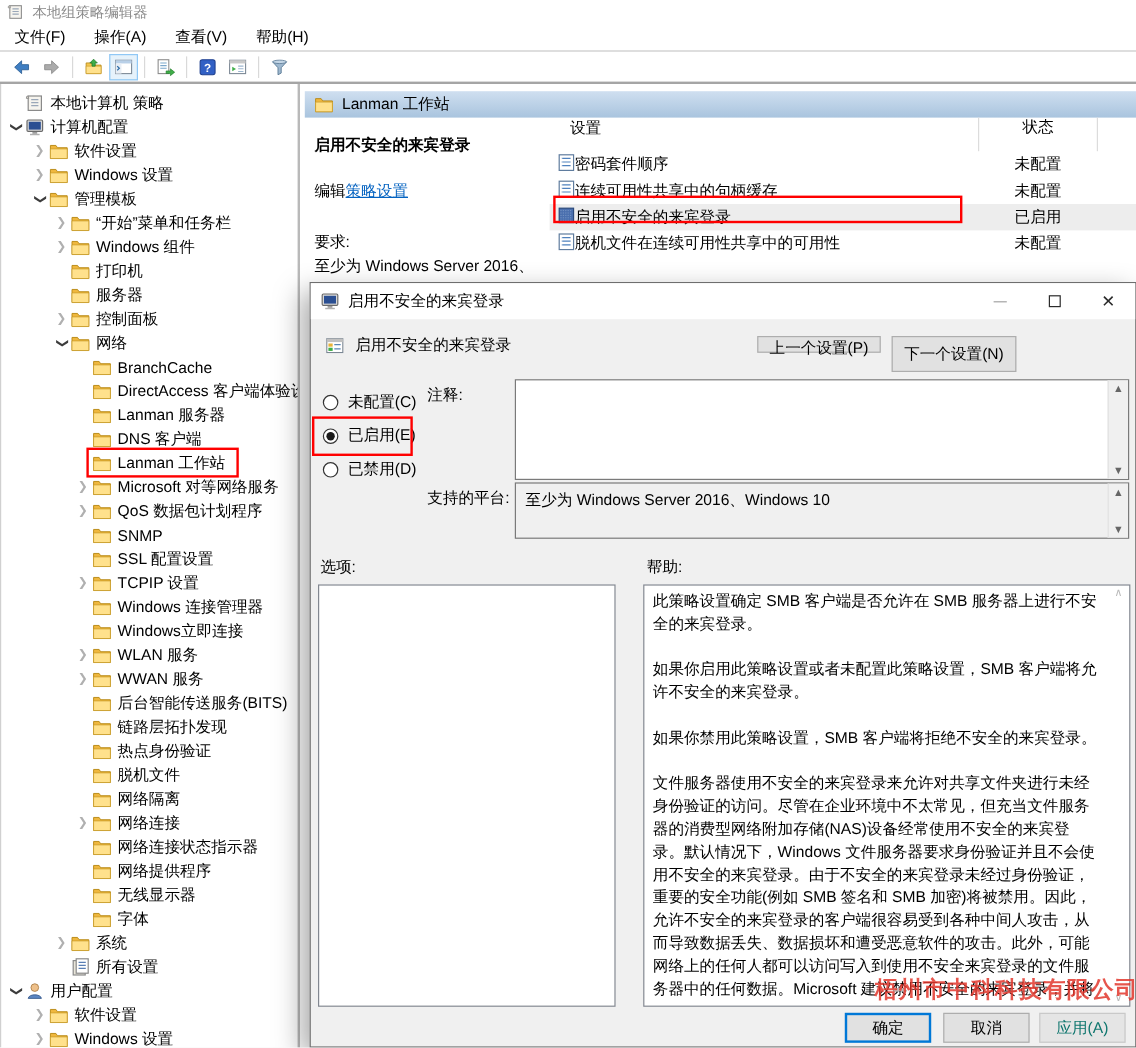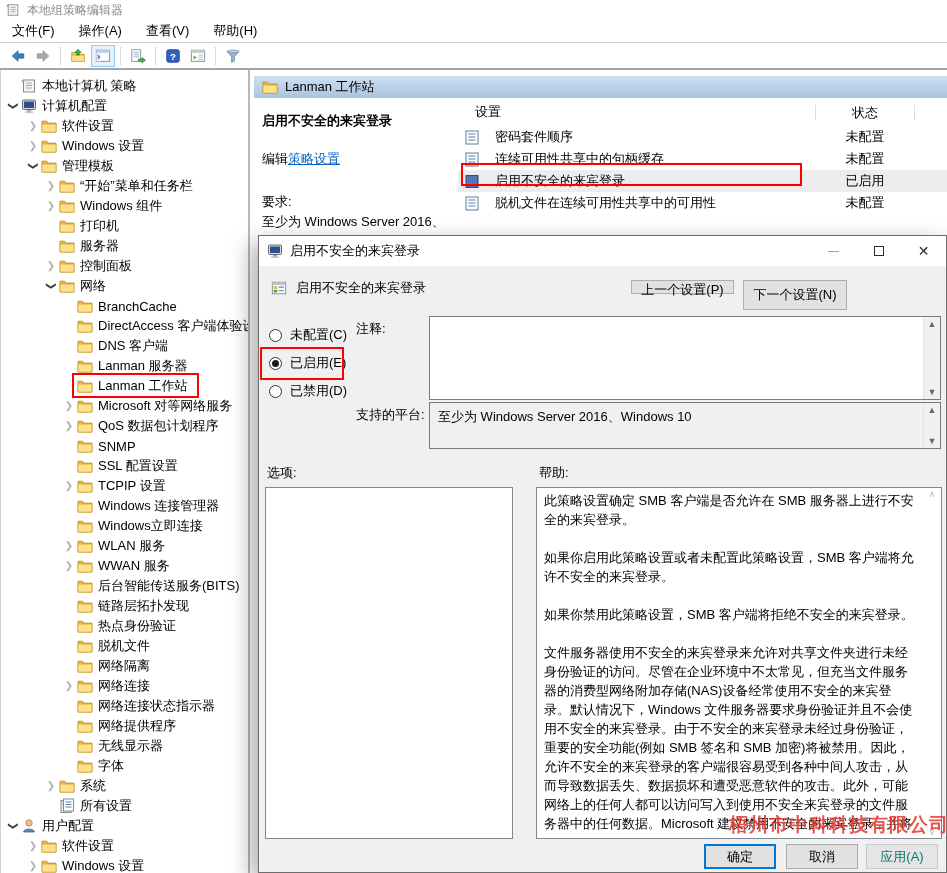--- a/index.html
+++ b/index.html
@@ -42,27 +42,27 @@
   .rpanel { position:absolute; left:252px; top:70px; width:695px; height:803px; background:#fff; }
   .phead { position:absolute; left:2px; top:6px; right:0; height:22px;
     background:linear-gradient(180deg,#cfdff0,#a9c4de);
     display:flex; align-items:center; gap:7px; padding-left:8px; }
   .desc { position:absolute; left:2px; top:34px; width:202px; padding:8px 6px 0 8px; }
   .dtitle { font-weight:bold; }
   .dlink { margin-top:20px; }
   .dlink a { color:#0563c1; text-decoration:underline; cursor:pointer; }
   .dreq { margin-top:24px; line-height:20px; }
   .list { position:absolute; left:206px; top:28px; right:0; bottom:0; }
-  .lheader { height:28px; display:flex; align-items:center; }
+  .lheader { height:28px; display:flex; }
   .lh-set { flex:1; padding-left:17px; }
   .lh-status { width:100px; margin-right:32px; text-align:center;
     border-left:1px solid #dcdcdc; border-right:1px solid #dcdcdc; line-height:15px; }
   .lrow { height:22px; display:flex; align-items:center; cursor:default; }
   .lrow.selected { background:#ededed; }
-  .lr-set { flex:1; display:flex; align-items:center; gap:16px; padding-left:7px; }
+  .lr-set { flex:1; display:flex; gap:0; padding-left:7px; }
   .lr-status { width:100px; margin-right:32px; text-align:center; }
   .licon { width:14px; height:15px; flex:0 0 14px; }
 
   
   .redbox { position:absolute; border:2px solid #ff0000; z-index:60; pointer-events:none; }
   #rb-tree  { left:72px;  top:373px; width:127px; height:25px; }
   #rb-list  { left:461px; top:163px; width:341px; height:23px; }
   #rb-radio { left:260px; top:347px; width:84px;  height:33px; }
 
   
@@ -348,28 +348,28 @@
       <svg class="ic">
         <use href="#i-folder"></use>
       </svg>
       <span class="tlabel">DirectAccess 客户端体验设置</span>
     </div>
   <div class="trow lvl3">
       <span class="chev"></span>
       <svg class="ic">
         <use href="#i-folder"></use>
       </svg>
+      <span class="tlabel">Lanman 服务器</span>
+    </div>
+  <div class="trow lvl3">
+      <span class="chev"></span>
+      <svg class="ic">
+        <use href="#i-folder"></use>
+      </svg>
       <span class="tlabel">DNS 客户端</span>
-    </div>
-  <div class="trow lvl3">
-      <span class="chev"></span>
-      <svg class="ic">
-        <use href="#i-folder"></use>
-      </svg>
-      <span class="tlabel">Lanman 服务器</span>
     </div>
   <div class="trow lvl3">
       <span class="chev"></span>
       <svg class="ic">
         <use href="#i-folder"></use>
       </svg>
       <span class="tlabel">Lanman 工作站</span>
     </div>
   <div class="trow lvl3">
       <span class="chev col">❯</span>

